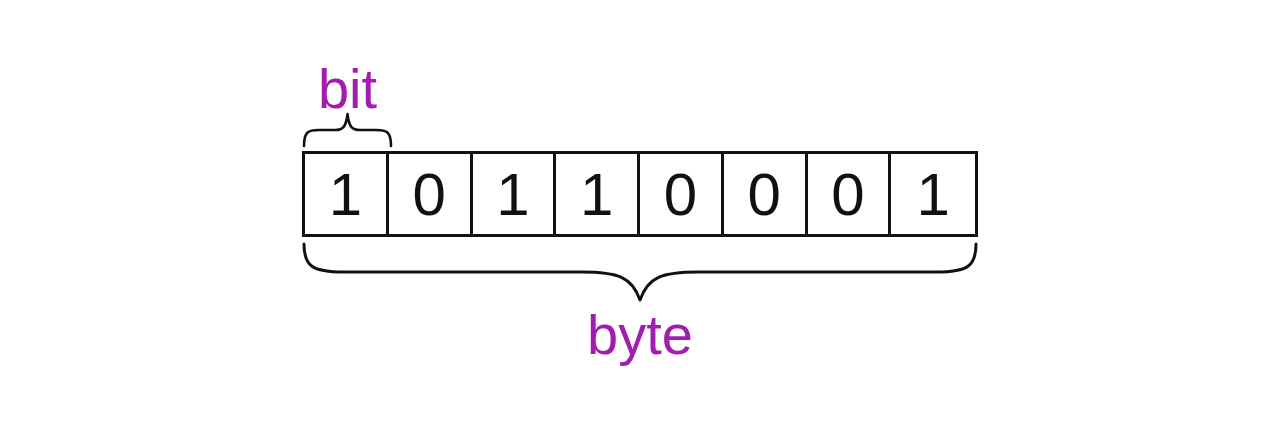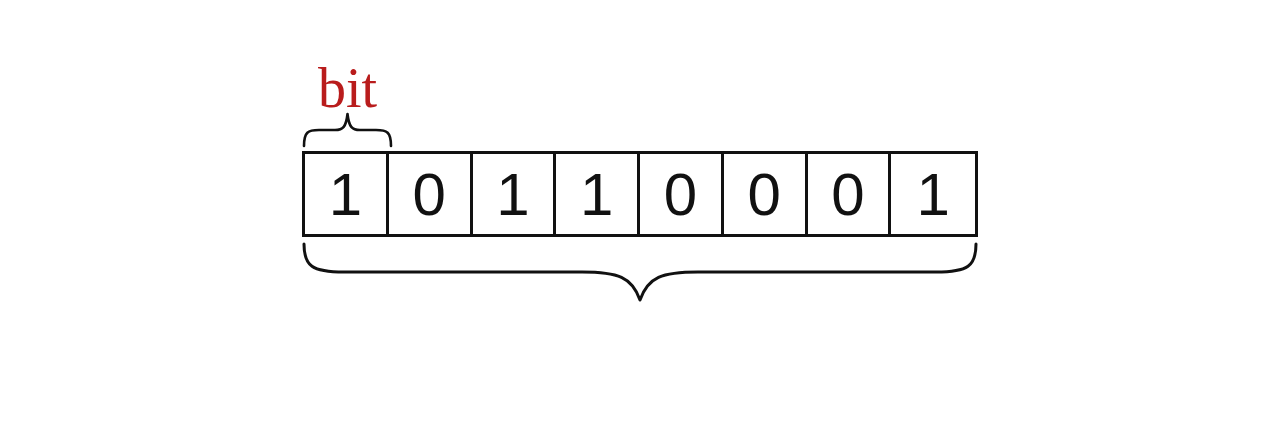--- a/index.html
+++ b/index.html
@@ -10,27 +10,26 @@
   }
   .canvas {
     position: relative;
     width: 1280px;
     height: 442px;
     background: #ffffff;
     overflow: hidden;
   }
   .label {
     position: absolute;
-    color: #b91c1c;
+    color: #a21caf;
     font-size: 56px;
     line-height: 1.1;
     text-align: center;
     white-space: nowrap;
     user-select: none;
-    font-family: Liberation Serif, serif;
   }
   .bit-label {
     left: 302px;
     top: 58px;
     width: 91px;
   }
   .byte-label {
     left: 302px;
     top: 304px;
     width: 676px;
@@ -104,14 +103,15 @@
     <div class="bit-cell">0</div>
     <div class="bit-cell">0</div>
     <div class="bit-cell">0</div>
     <div class="bit-cell">1</div>
   </div>
 
   <svg class="brace byte-brace" viewBox="0 0 676 62" preserveAspectRatio="none" aria-hidden="true">
     <path d="M 2,2 C 2,24 10,30 42,30 L 280,30 C 316,30 330,35 338,58 C 346,35 360,30 396,30 L 634,30 C 666,30 674,24 674,2"></path>
   </svg>
 
+  <div class="label byte-label">byte</div>
 
 </div>
 
 </body></html>

